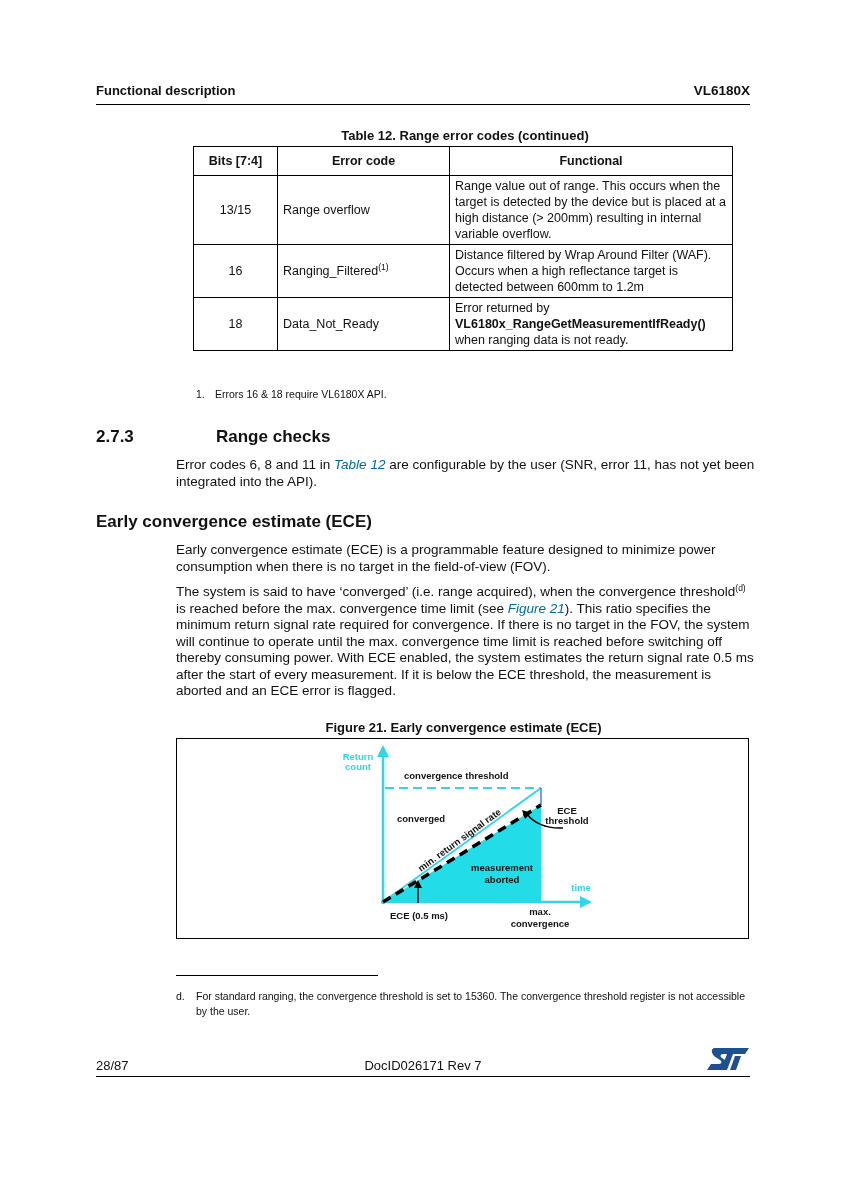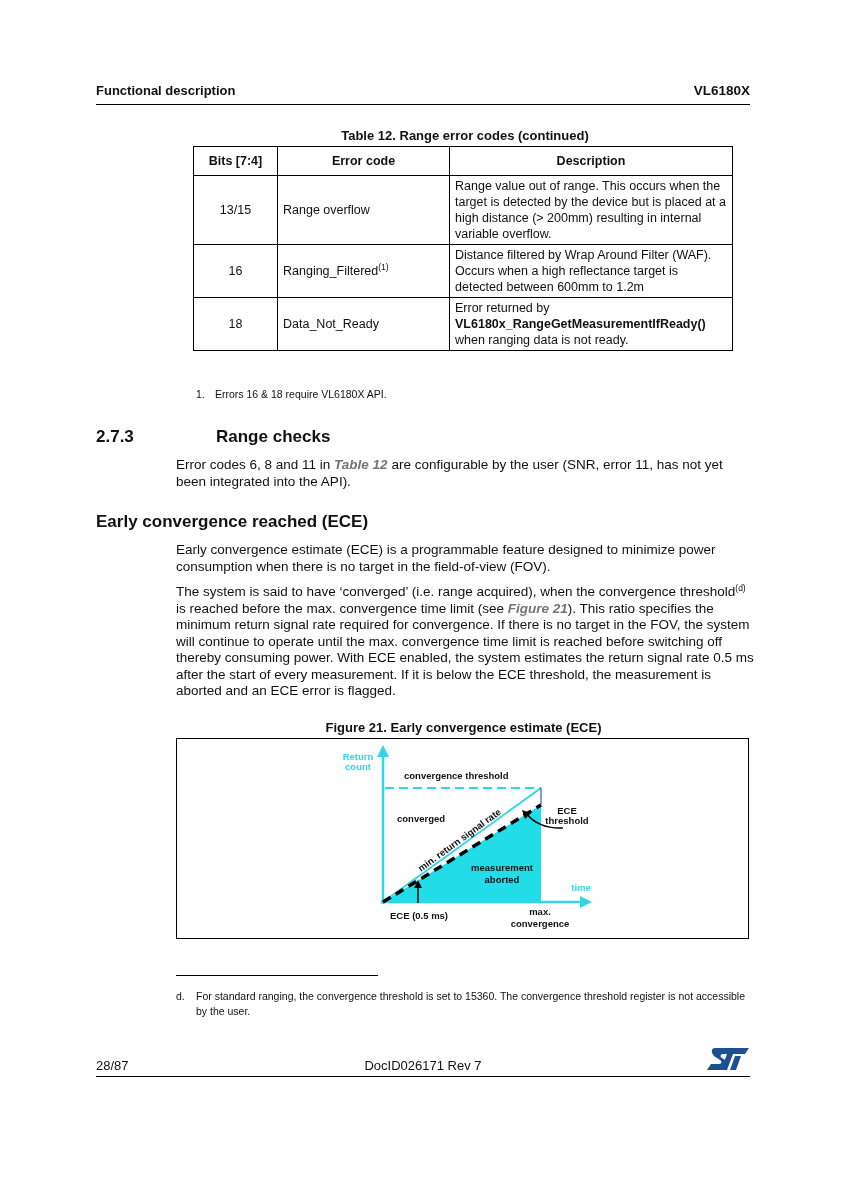--- a/index.html
+++ b/index.html
@@ -21,21 +21,21 @@
   table.errtbl tr.r3 td { height: 20px; }
   table.errtbl tr.r4 td { height: 48px; }
   sup { font-size: 8.5px; vertical-align: super; line-height: 0; }
   .bold { font-weight: bold; }
   .tbl-note { left: 196px; top: 388px; font-size: 10.5px; }
   .tbl-note span.num { display: inline-block; width: 19px; }
 
   .sec-num { left: 96px; top: 427px; font-size: 17px; font-weight: bold; }
   .sec-title { left: 176px; top: 427px; font-size: 17px; font-weight: bold; margin-left: 40px; }
   .para { left: 176px; width: 580px; font-size: 13.5px; line-height: 16.5px; }
-  .link { color: #737373; font-style: italic; font-weight: bold; }
+  .link { color: #0369a1; font-style: italic; }
   .h2 { left: 96px; top: 512px; font-size: 17px; font-weight: bold; }
 
   .fig-caption { left: 176px; width: 575px; top: 720px; text-align: center; font-size: 13px; font-weight: bold; }
   .fig-box { left: 176px; top: 738px; width: 573px; height: 201px; border: 1.5px solid #000; box-sizing: border-box; }
   svg.diagram { position: absolute; left: 0; top: 0; }
 
   .fn-rule { left: 176px; top: 975px; width: 202px; border-top: 1px solid #000; }
   .fn { left: 196px; top: 989px; width: 555px; font-size: 10.5px; line-height: 15px; }
   .fn .lbl { position: absolute; left: -20px; }
 
@@ -50,21 +50,21 @@
 <div class="abs hdr-left">Functional description</div>
 <div class="abs hdr-right">VL6180X</div>
 <div class="abs hdr-rule"></div>
 
 <div class="abs tbl-caption">Table 12. Range error codes (continued)</div>
 <table class="errtbl">
   <thead>
     <tr>
       <th>Bits [7:4]</th>
       <th>Error code</th>
-      <th>Description</th>
+      <th>Functional</th>
     </tr>
   </thead>
   <tbody>
     <tr class="r1">
       <td class="c1">13/15</td>
       <td class="c2">Range overflow</td>
       <td class="c3">Range value out of range. This occurs when the target is detected by the device but is placed at a high distance (&gt; 200mm) resulting in internal variable overflow.</td>
     </tr>
     <tr class="r2">
       <td class="c1">16</td>
@@ -81,21 +81,21 @@
       </td>
     </tr>
   </tbody>
 </table>
 <div class="abs tbl-note"><span class="num">1.</span><span>Errors 16 &amp; 18 require VL6180X API.</span></div>
 
 <div class="abs sec-num">2.7.3</div>
 <div class="abs sec-title">Range checks</div>
 <div class="abs para" style="top:457px;"><span>Error codes 6, 8 and 11 in </span><span class="link">Table 12</span><span> are configurable by the user (SNR, error 11, has not yet been integrated into the API).</span></div>
 
-<div class="abs h2">Early convergence reached (ECE)</div>
+<div class="abs h2">Early convergence estimate (ECE)</div>
 <div class="abs para" style="top:542px;">Early convergence estimate (ECE) is a programmable feature designed to minimize power consumption when there is no target in the field-of-view (FOV).</div>
 <div class="abs para" style="top:584px;"><span>The system is said to have ‘converged’ (i.e. range acquired), when the convergence threshold</span><sup>(d)</sup><span> is reached before the max. convergence time limit (see </span><span class="link">Figure 21</span><span>). This ratio specifies the minimum return signal rate required for convergence. If there is no target in the FOV, the system will continue to operate until the max. convergence time limit is reached before switching off thereby consuming power. With ECE enabled, the system estimates the return signal rate 0.5 ms after the start of every measurement. If it is below the ECE threshold, the measurement is aborted and an ECE error is flagged.</span></div>
 
 <div class="abs fig-caption">Figure 21. Early convergence estimate (ECE)</div>
 <div class="abs fig-box"></div>
 <svg class="diagram" width="846" height="1197" style="pointer-events:none;">
   <defs>
     <marker id="arrCyan" markerWidth="8" markerHeight="8" refX="4" refY="4" orient="auto">
       <path d="M0,0 L8,4 L0,8 z" fill="#33d6e6"></path>
     </marker>

